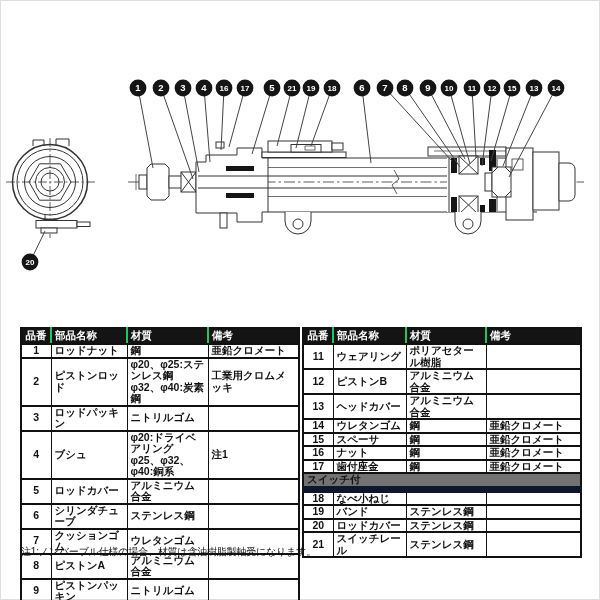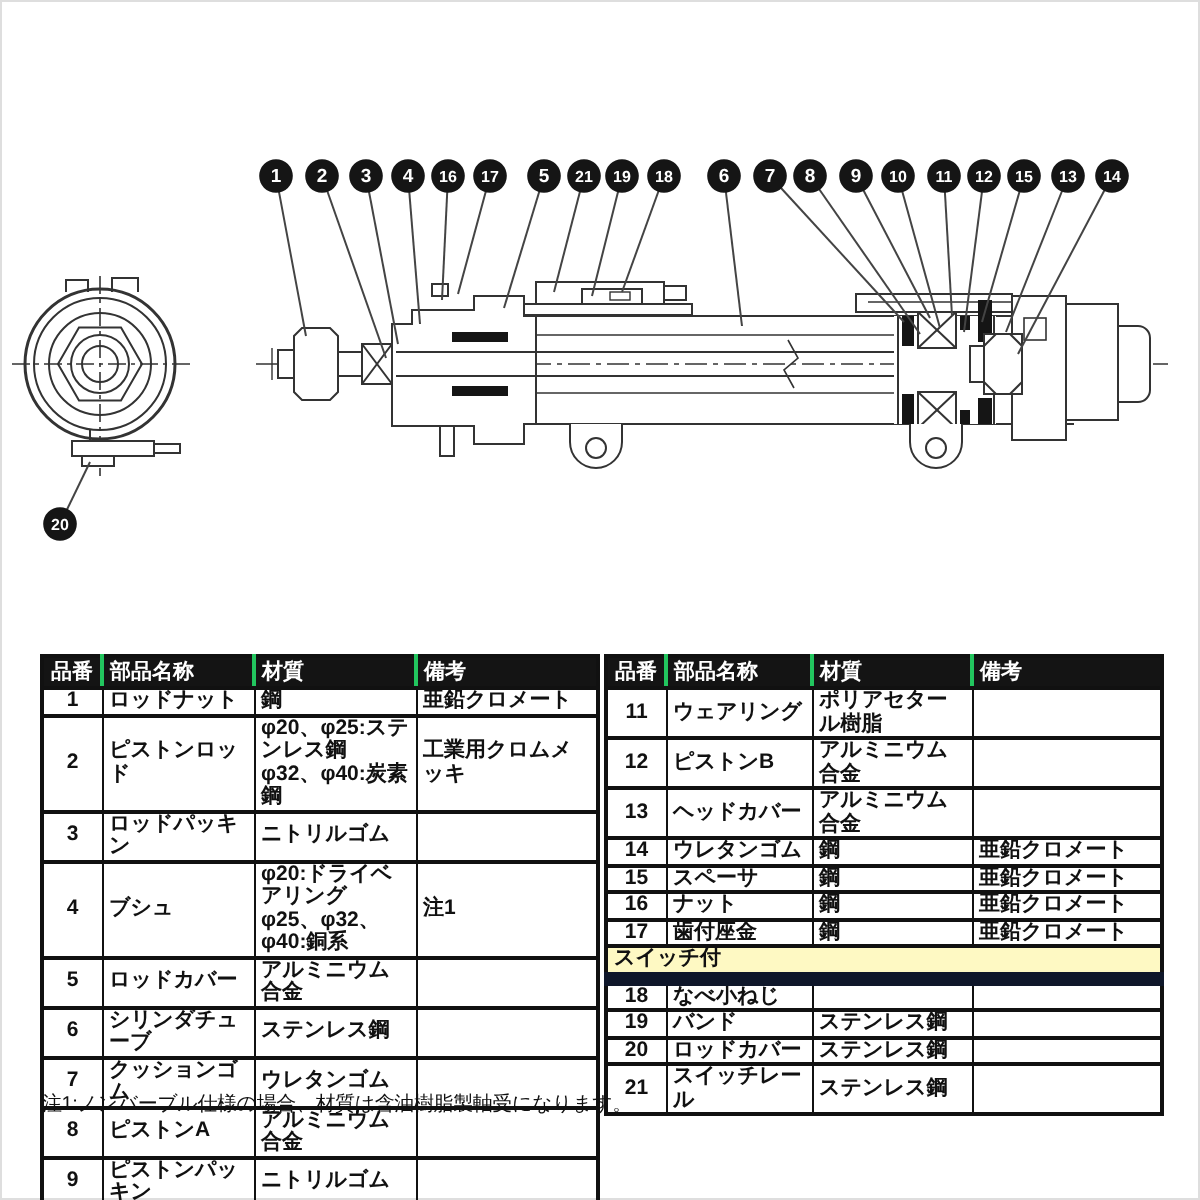--- a/index.html
+++ b/index.html
@@ -36,21 +36,21 @@
   }
   table.parts th:first-child { border-left: none; text-align: center; }
   table.parts td {
     border: 1px solid #111; border-bottom: 2px solid #111;
     height: 13px; padding: 0 3px;
     line-height: 11.5px; vertical-align: middle;
     white-space: pre-line; overflow: hidden;
   }
   table.parts td.num { text-align: center; padding: 0; }
   table.parts tr.section td {
-    background: #fef9c3; color: #111;
+    background: #737373; color: #111;
     border-bottom: 7px solid #0f172a; height: 11px;
     white-space: nowrap;
   }
   .footnote {
     position: absolute; left: 21px; top: 545px;
     font-size: 10px; font-weight: normal; letter-spacing: -0.2px;
     white-space: nowrap;
   }
 </style>
 </head>

